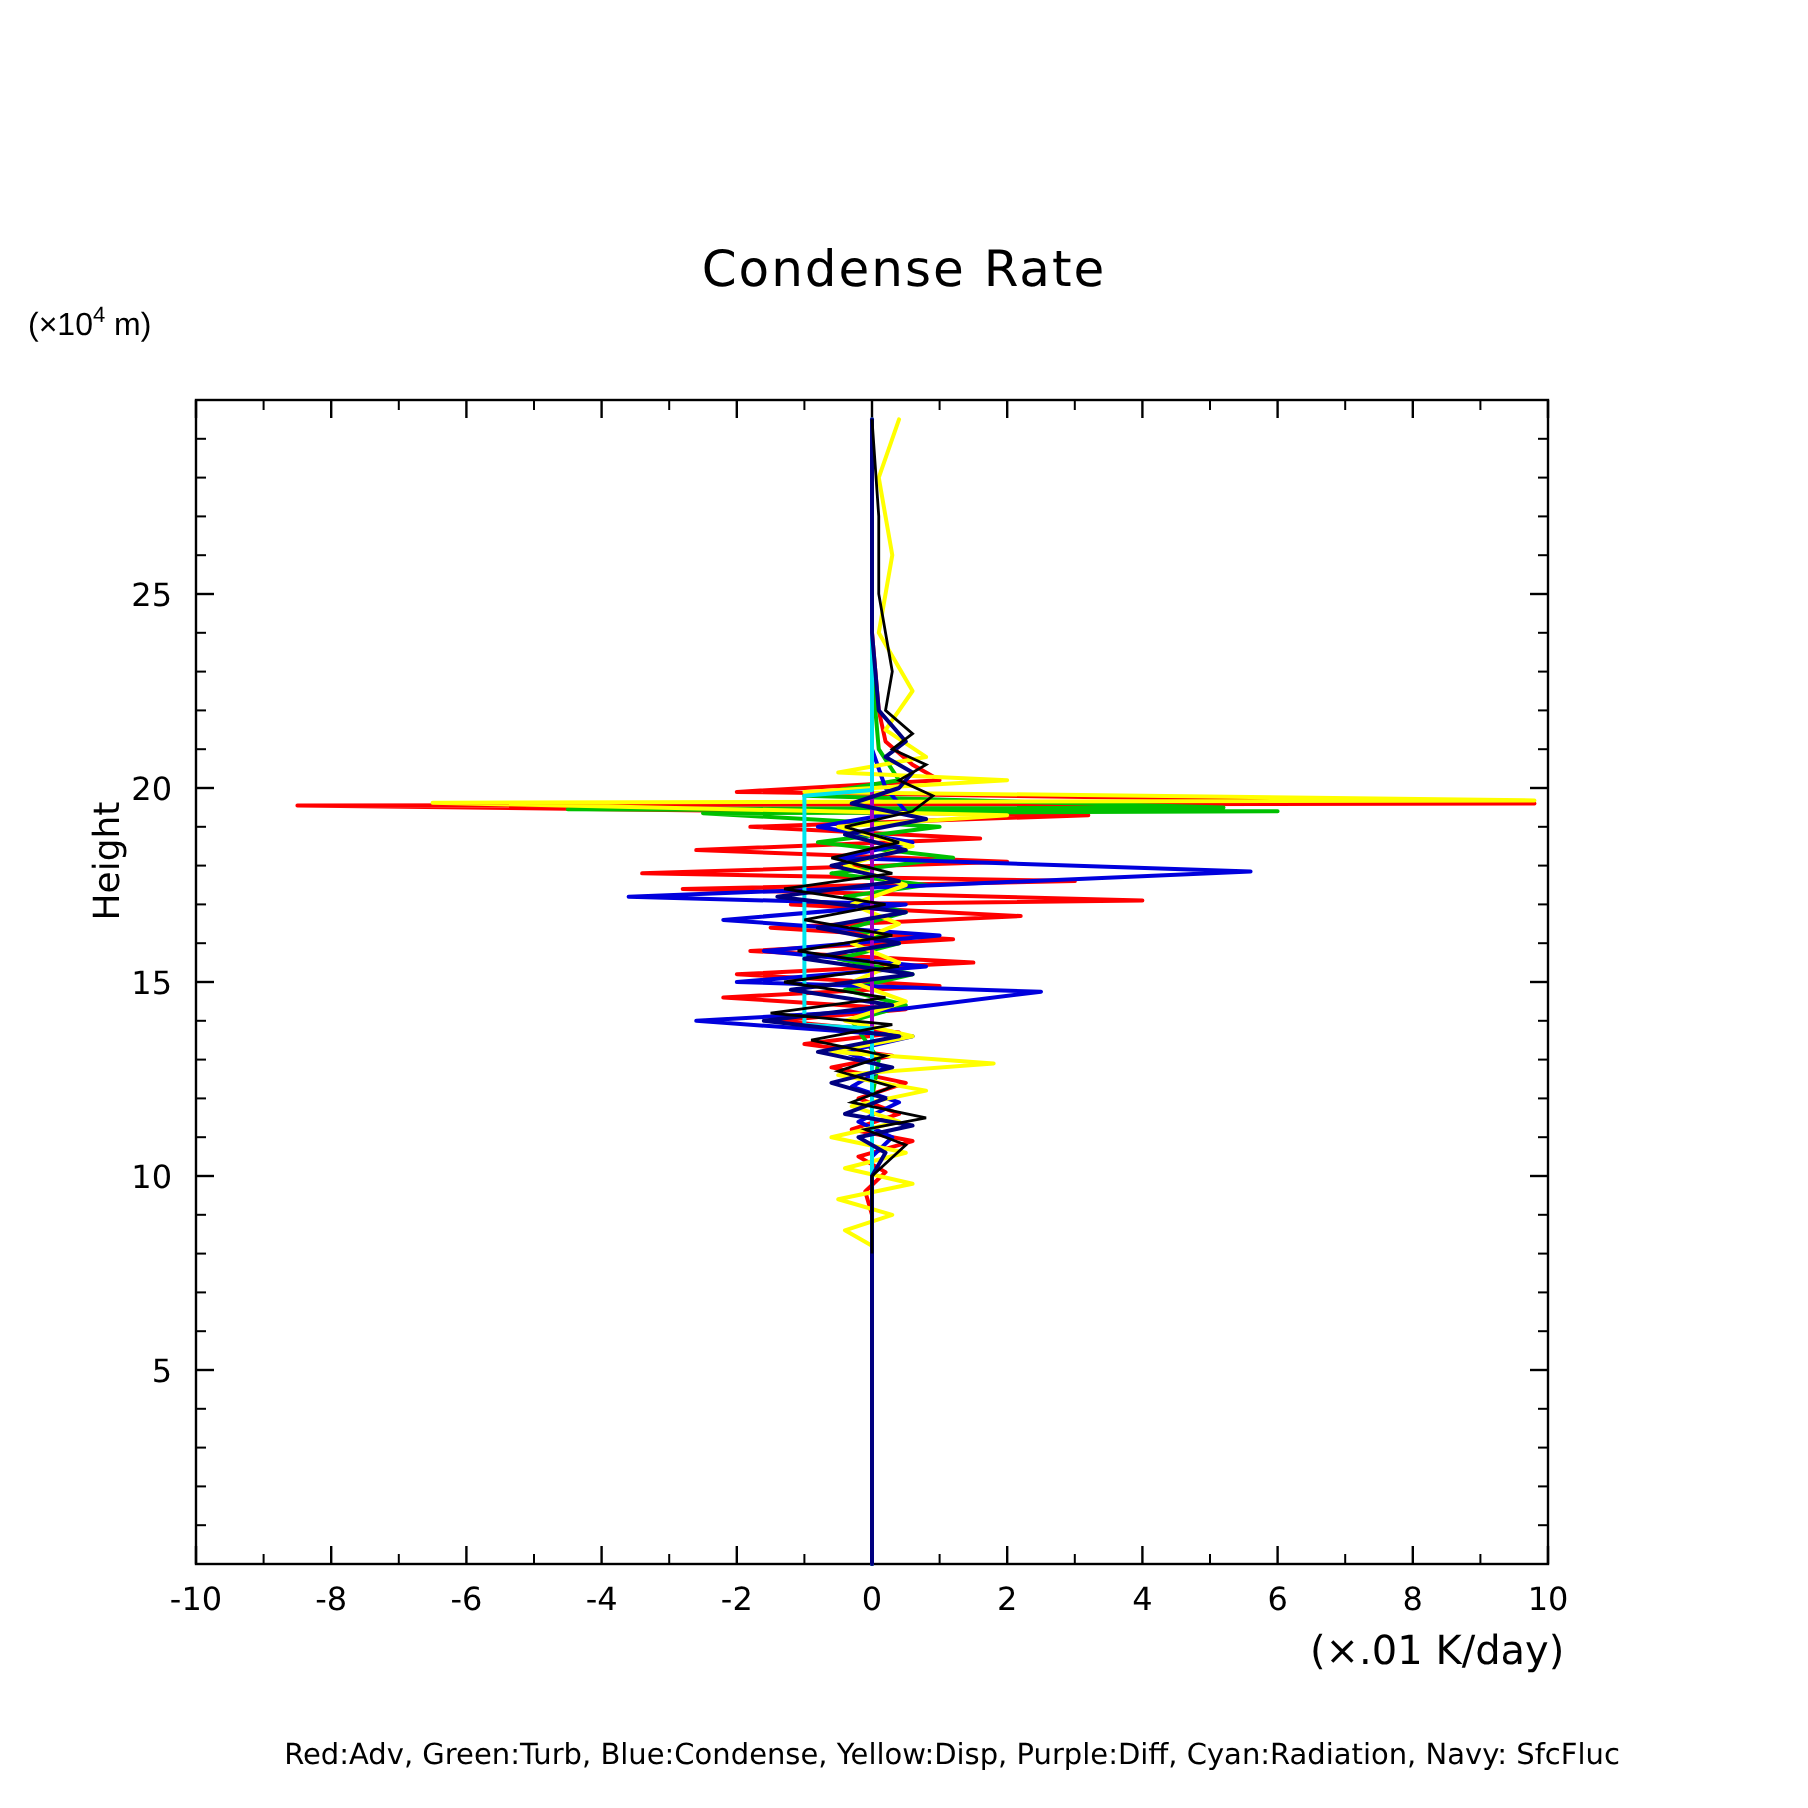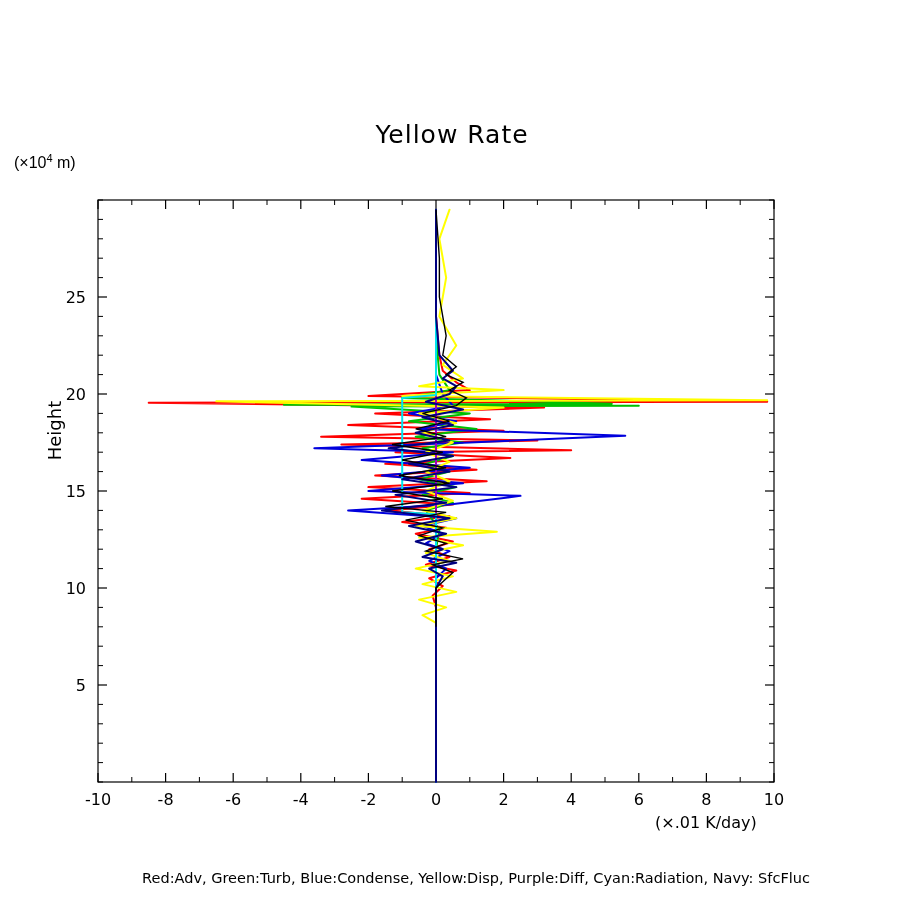--- a/index.html
+++ b/index.html
@@ -39,21 +39,21 @@
     font-family: Liberation Sans, sans-serif;
   }
   .unit-top sup {
     font-size: 11px;
     vertical-align: super;
   }
   .unit-bottom {
     position: absolute;
     left: 655px;
     top: 813px;
-    font-size: 16px;
+    font-size: 20px;
     font-family: "DejaVu Sans", sans-serif;
   }
   .ylabel {
     position: absolute;
     left: -6px;
     top: 420px;
     width: 120px;
     text-align: center;
     font-size: 18px;
     transform: rotate(-90deg);
@@ -79,21 +79,21 @@
     font-family: "DejaVu Sans", sans-serif;
     font-size: 16px;
     fill: #000000;
   }
 </style>
 </head>
 <body>
 
 <div id="chart-root">
 
-  <div class="chart-title">Yellow Rate</div>
+  <div class="chart-title">Condense Rate</div>
 
   <div class="unit-top">(×10<sup>4</sup> m)</div>
 
   <div class="ylabel">Height</div>
 
   <div class="unit-bottom">(×.01 K/day)</div>
 
   <svg class="plot" width="904" height="904">
     <g id="plot-g">
         <rect x="98" y="200" width="676" height="582" fill="none" stroke="#000" stroke-width="1.2"></rect>

